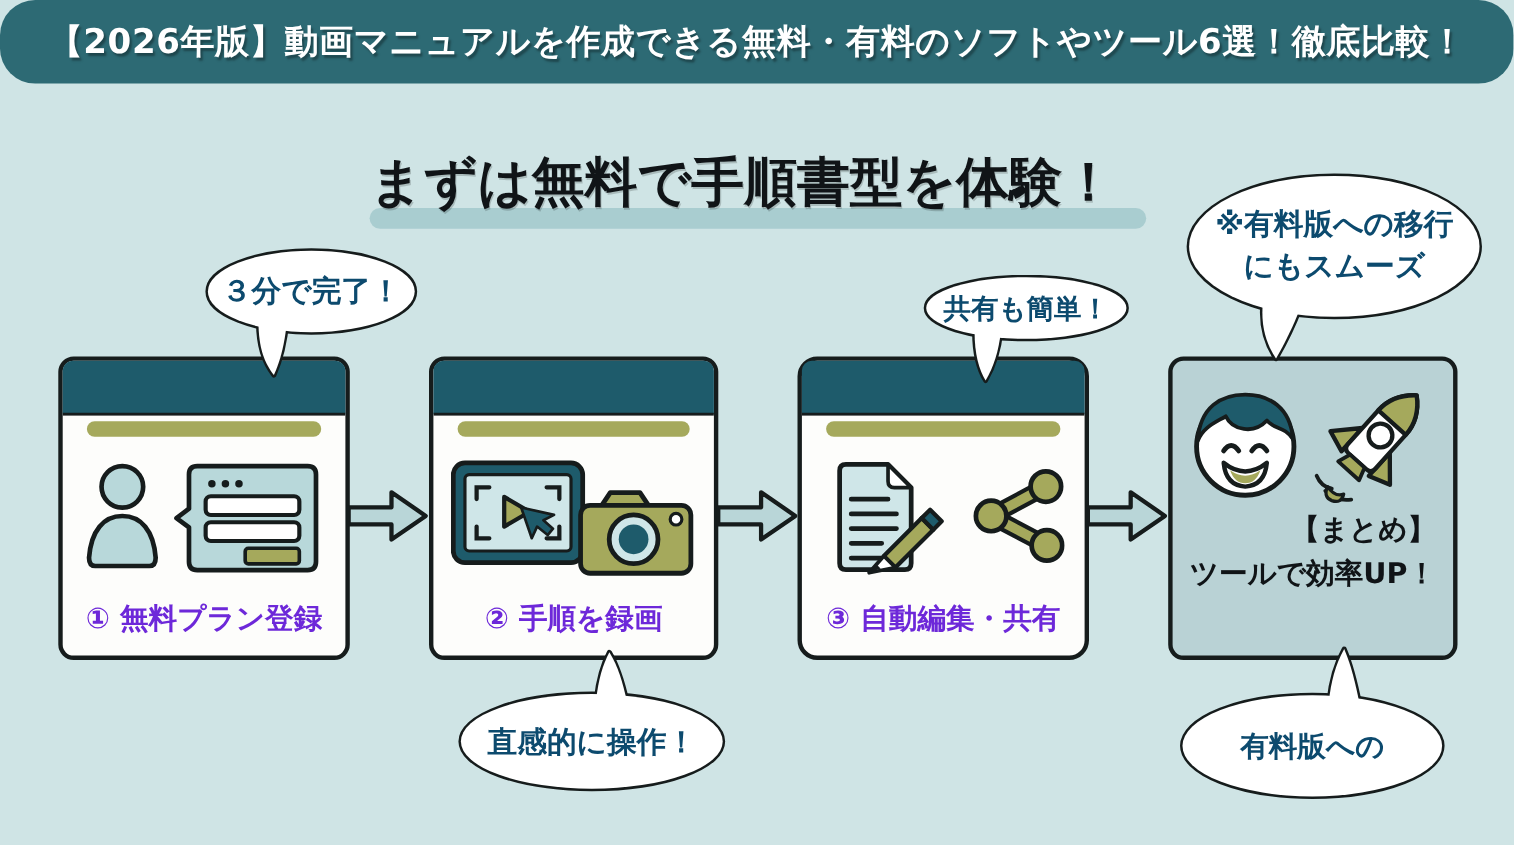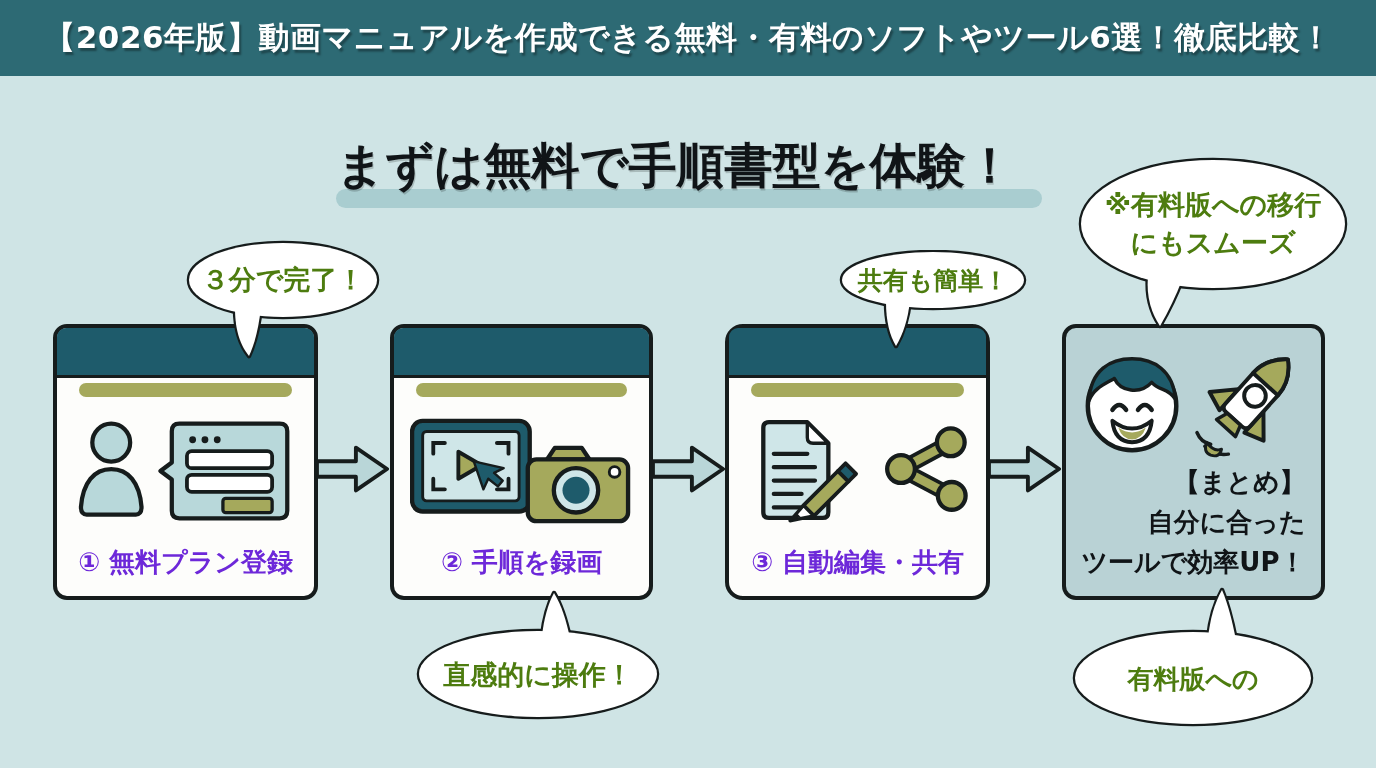--- a/index.html
+++ b/index.html
@@ -6,21 +6,21 @@
     --bg:#cfe4e5; --banner:#2d6a74; --teal:#1e5b6b; --olive:#a5a95c;
     --card4:#b9d2d5; --arrow:#b9d6d8; --ink:#161c1c; --highlight:#a9cdd0;
     --lightTeal:#b8d8da; --screen:#cfe6e8; --white:#fdfdfb;
   }
   *{margin:0;padding:0;box-sizing:border-box;}
   html,body{width:1376px;height:768px;}
   body{font-family:"DejaVu Sans","Liberation Sans",sans-serif;background:var(--bg);}
   .canvas{position:relative;width:1376px;height:768px;overflow:hidden;background:var(--bg);}
 
   .banner{position:absolute;left:0;top:0;width:1376px;height:76px;background:var(--banner);
-    display:flex;align-items:center;justify-content:center;}
+    display:flex;align-items:center;justify-content:center;border-radius:32px;}
   .banner-title{color:#fff;font-size:31px;font-weight:800;white-space:nowrap;
     text-shadow:2px 3px 2px rgba(0,0,0,.35);letter-spacing:.5px;}
 
   .title-highlight{position:absolute;left:336px;top:189px;width:706px;height:19px;
     border-radius:10px;background:var(--highlight);}
   .main-title{position:absolute;left:336px;top:134px;width:706px;
     font-size:48px;font-weight:900;color:#101417;white-space:nowrap;
     text-shadow:1px 2px 0 rgba(0,0,0,.18);}
 
   .card{position:absolute;top:324px;height:276px;background:var(--white);
@@ -35,21 +35,21 @@
   .card-iconrow{flex:1;display:flex;align-items:center;justify-content:center;}
   .card-label{text-align:center;font-size:26px;font-weight:800;color:#6d28d9;
     margin-bottom:16px;white-space:nowrap;}
 
   .summary-icons{margin-top:16px;}
   .summary-text{text-align:right;font-size:26px;font-weight:800;color:#101417;line-height:40px;}
 
   .bubble{position:absolute;}
   .bubble svg{position:absolute;left:0;top:0;}
   .bubble-text{position:absolute;display:flex;flex-direction:column;align-items:center;
-    justify-content:center;font-weight:800;color:#4d7c0f;white-space:nowrap;}
+    justify-content:center;font-weight:800;color:#0c4a6e;white-space:nowrap;}
 
   .arrow{position:absolute;top:439px;width:74px;height:60px;}
   .arrow-1{left:315px;} .arrow-2{left:651px;} .arrow-3{left:987px;}
 </style>
 </head>
 <body>
 
 <div class="canvas">
 
   <header class="banner">
@@ -151,42 +151,41 @@
           <path d="M 62,58 L 82,80 L 62,87 Z" style="fill:var(--olive);stroke:var(--ink);stroke-width:4;stroke-linejoin:round"></path>
           <path d="M 45,2 C 57,12 62,24 62,36 L 62,78 Q 62,84 56,84 L 34,84 Q 28,84 28,78 L 28,36 C 28,24 33,12 45,2 Z" style="fill:#fff;stroke:var(--ink);stroke-width:4;stroke-linejoin:round"></path>
           <path d="M 45,2 C 57,12 62,24 62,36 L 28,36 C 28,24 33,12 45,2 Z" style="fill:var(--olive);stroke:var(--ink);stroke-width:4;stroke-linejoin:round"></path>
           <circle cx="45" cy="52" r="11" style="fill:#fff;stroke:var(--ink);stroke-width:4"></circle>
           <path d="M 36,84 L 54,84 L 58,96 L 32,96 Z" style="fill:var(--olive);stroke:var(--ink);stroke-width:3.5;stroke-linejoin:round"></path>
         </g>
       </g>
     </svg>
     <div class="summary-text">
       <div>【まとめ】</div>
-      <div>自分に合った</div>
       <div>ツールで効率UP！</div>
     </div>
   </div>
 
   <div class="arrow arrow-1">
     <svg width="74" height="60" viewBox="0 0 76 60">
         <path d="M 2,22 H 42 V 8 L 74,30 42,52 V 38 H 2 Z" style="fill:var(--arrow);stroke:var(--ink);stroke-width:4;stroke-linejoin:round"></path>
       </svg>
   </div>
   <div class="arrow arrow-2">
     <svg width="74" height="60" viewBox="0 0 76 60">
         <path d="M 2,22 H 42 V 8 L 74,30 42,52 V 38 H 2 Z" style="fill:var(--arrow);stroke:var(--ink);stroke-width:4;stroke-linejoin:round"></path>
       </svg>
   </div>
   <div class="arrow arrow-3">
     <svg width="74" height="60" viewBox="0 0 76 60">
         <path d="M 2,22 H 42 V 8 L 74,30 42,52 V 38 H 2 Z" style="fill:var(--arrow);stroke:var(--ink);stroke-width:4;stroke-linejoin:round"></path>
       </svg>
   </div>
 
-  <div class="bubble" style="left:185px;top:240px;width:196px;height:120px;">
+  <div class="bubble" style="left:185px;top:225px;width:196px;height:120px;">
     <svg width="196" height="120" viewBox="0 0 196 120">
       <g style="stroke:var(--ink);stroke-width:4.5;fill:#fff;stroke-linejoin:round">
         <ellipse cx="98" cy="40" rx="94" ry="37"></ellipse>
         <path d="M 50,68 C 50,92 56,106 64,116 C 70,103 74,87 76,66 Z"></path>
       </g>
       <g style="fill:#fff;stroke:none">
         <ellipse cx="98" cy="40" rx="94" ry="37"></ellipse>
         <path d="M 50,68 C 50,92 56,106 64,116 C 70,103 74,87 76,66 Z"></path>
       </g>
     </svg>

